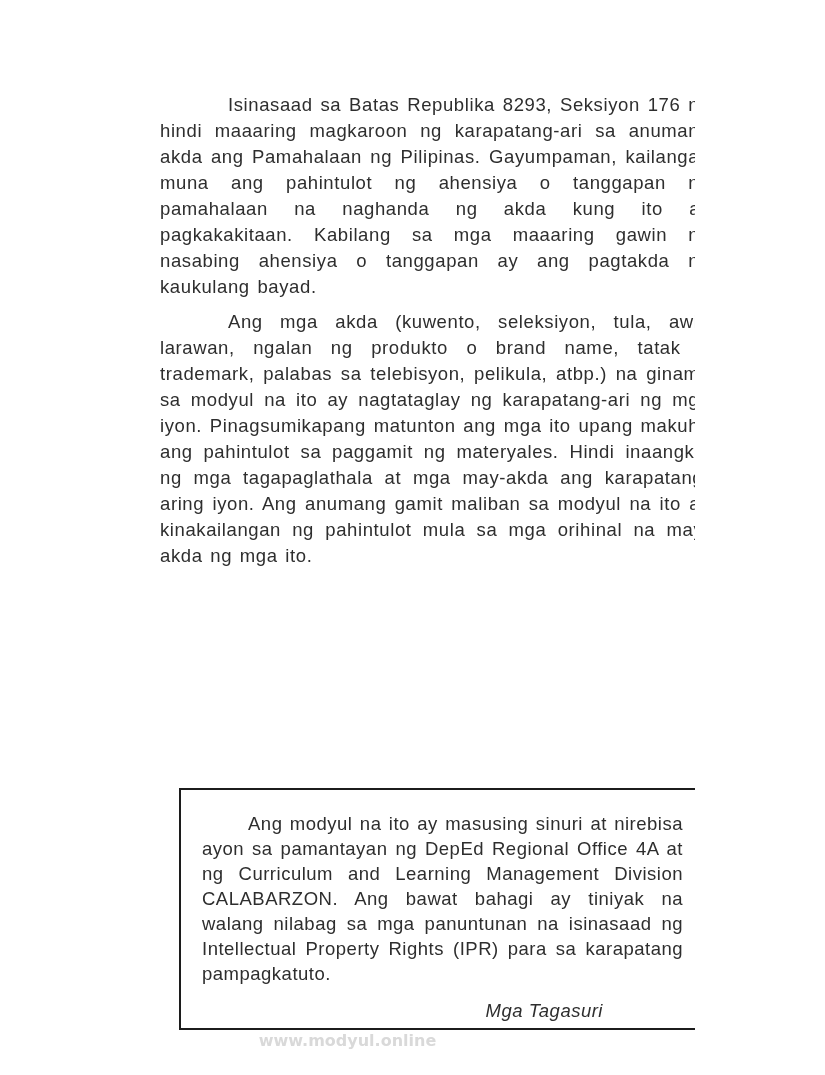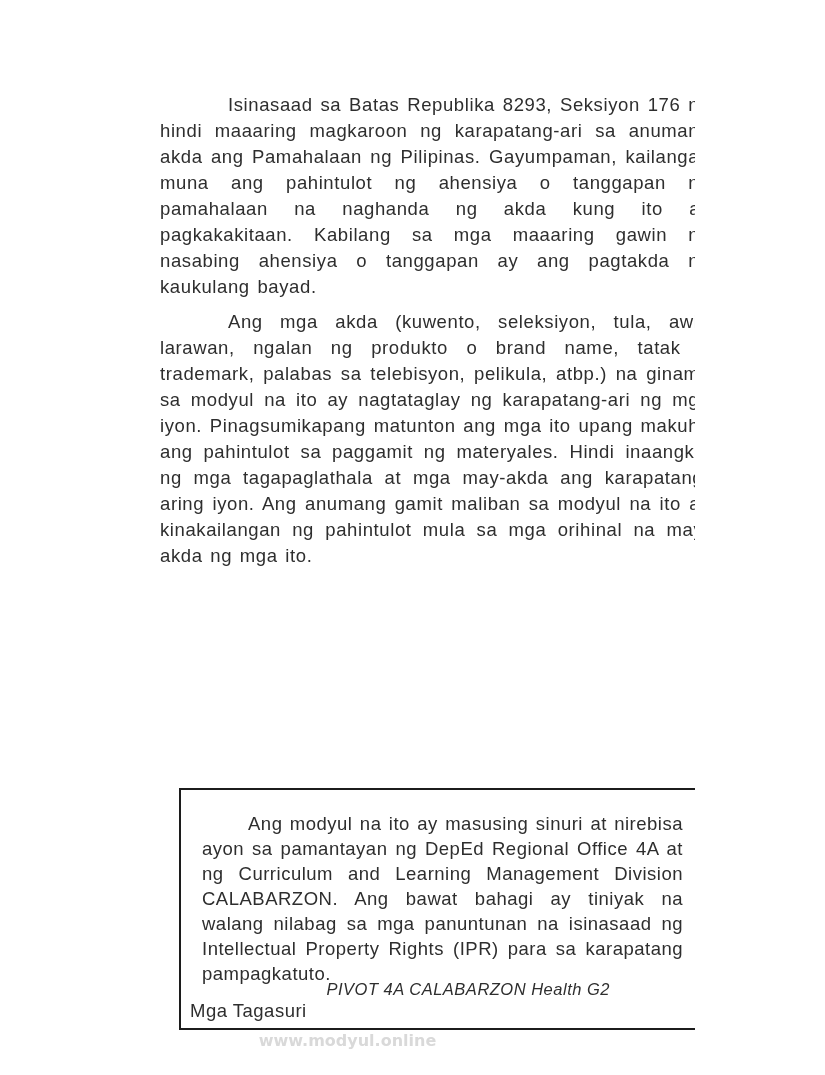--- a/index.html
+++ b/index.html
@@ -46,22 +46,24 @@
     line-height: 25px;
     text-align: justify;
     text-indent: 46px;
     letter-spacing: 0.5px;
     word-spacing: 1.5px;
   }
   .reviewer-box .signoff {
     margin: 4px 0 0 0;
     font-size: 18.5px;
     line-height: 25px;
+    text-align: right;
     padding-right: 92px;
     letter-spacing: 0.5px;
+    font-style: italic;
   }
   .footer-label {
     position: absolute;
     top: 980px;
     right: 85px;
     font-size: 16.5px;
     font-style: italic;
     letter-spacing: 0.5px;
     color: var(--text_color, #2e2e2e);
   }
@@ -85,17 +87,16 @@
   <div class="body-text">
     <p>Isinasaad sa Batas Republika 8293, Seksiyon 176 na hindi maaaring magkaroon ng karapatang-ari sa anumang akda ang Pamahalaan ng Pilipinas. Gayumpaman, kailangan muna ang pahintulot ng ahensiya o tanggapan ng pamahalaan na naghanda ng akda kung ito ay pagkakakitaan. Kabilang sa mga maaaring gawin ng nasabing ahensiya o tanggapan ay ang pagtakda ng kaukulang bayad.</p>
     <p>Ang mga akda (kuwento, seleksiyon, tula, awit, larawan, ngalan ng produkto o brand name, tatak o trademark, palabas sa telebisyon, pelikula, atbp.) na ginamit sa modyul na ito ay nagtataglay ng karapatang-ari ng mga iyon. Pinagsumikapang matunton ang mga ito upang makuha ang pahintulot sa paggamit ng materyales. Hindi inaangkin ng mga tagapaglathala at mga may-akda ang karapatang-aring iyon. Ang anumang gamit maliban sa modyul na ito ay kinakailangan ng pahintulot mula sa mga orihinal na may-akda ng mga ito.</p>
   </div>
 
   <div class="reviewer-box">
     <p class="box-text">Ang modyul na ito ay masusing sinuri at nirebisa ayon sa pamantayan ng DepEd Regional Office 4A at ng Curriculum and Learning Management Division CALABARZON. Ang bawat bahagi ay tiniyak na walang nilabag sa mga panuntunan na isinasaad ng Intellectual Property Rights (IPR) para sa karapatang pampagkatuto.</p>
     <p class="signoff">Mga Tagasuri</p>
   </div>
 
-  <div class="footer-label">PIVOT 4A CALABARZON Health G2</div>
 
   <div class="watermark">www.modyul.online</div>
 
 </div>
 
 </body></html>

